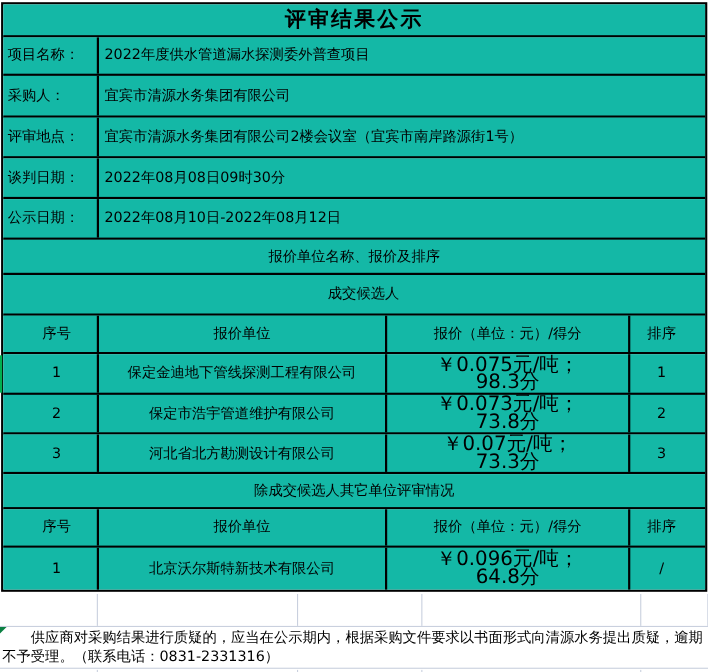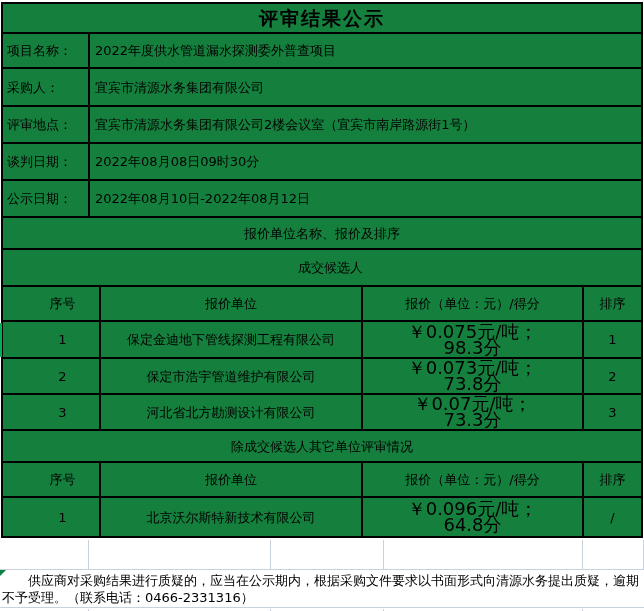--- a/index.html
+++ b/index.html
@@ -6,21 +6,21 @@
   body { background:#fff; }
   .sheet {
     position:relative; width:644px; height:611px; background:#ffffff;
     font-family:"DejaVu Sans","Liberation Sans",sans-serif;
     color:#000; overflow:hidden;
   }
   .tbl {
     position:absolute; left:1px; top:2px; width:642px;
     border:2px solid #000;
   }
-  .row { display:flex; border-bottom:2px solid #000; background:#15803d;justify-content:flex-end; }
+  .row { display:flex; border-bottom:2px solid #000; background:#14b8a6; }
   .row:last-child { border-bottom:none; }
   .cell { display:flex; align-items:center; font-size:13px; line-height:15px; }
   .cell.rb { border-right:2px solid #000; }
   .center { justify-content:center; text-align:center; }
   .bold { font-weight:normal; }
   
   .h-title{height:30px;} .h-r1{height:35px;} .h-r2{height:38px;} .h-r3{height:37px;}
   .h-r4{height:37px;} .h-r5{height:37px;} .h-sec{height:32px;} .h-cand{height:37px;padding-left:17px;}
   .h-head{height:35px;} .h-d1{height:37px;} .h-d2{height:36px;} .h-d3{height:36px;}
   .h-oth{height:32px;} .h-head2{height:35px;} .h-d4{height:38px;}
@@ -158,21 +158,21 @@
   <div class="grid-row">
     <div class="vline" style="left:88px"></div>
     <div class="vline" style="left:270px"></div>
     <div class="vline" style="left:383px"></div>
     <div class="vline" style="left:582px"></div>
     <div class="vline" style="left:643px"></div>
   </div>
 
   <div class="err-tri"></div>
   <div class="note">
-    <p>供应商对采购结果进行质疑的，应当在公示期内，根据采购文件要求以书面形式向清源水务提出质疑，逾期不予受理。（联系电话：0466-2331316）</p>
+    <p>供应商对采购结果进行质疑的，应当在公示期内，根据采购文件要求以书面形式向清源水务提出质疑，逾期不予受理。（联系电话：0831-2331316）</p>
   </div>
 
   <div class="stub-row">
     <div class="stub" style="left:88px"></div>
     <div class="stub" style="left:270px"></div>
     <div class="stub" style="left:383px"></div>
     <div class="stub" style="left:582px"></div>
   </div>
 
 </div>

